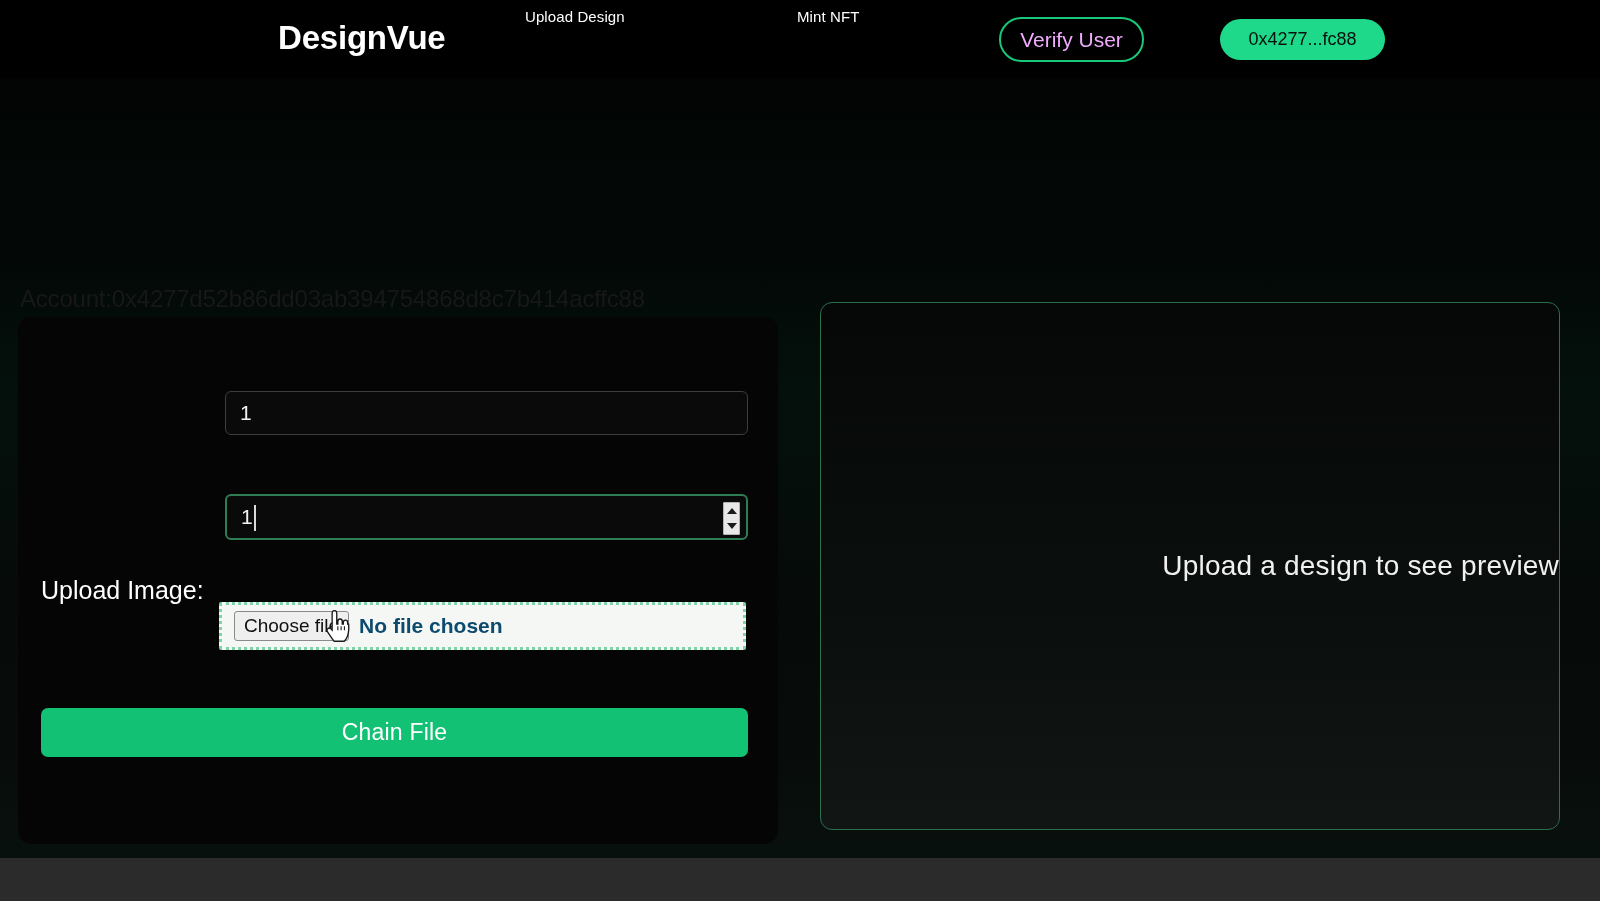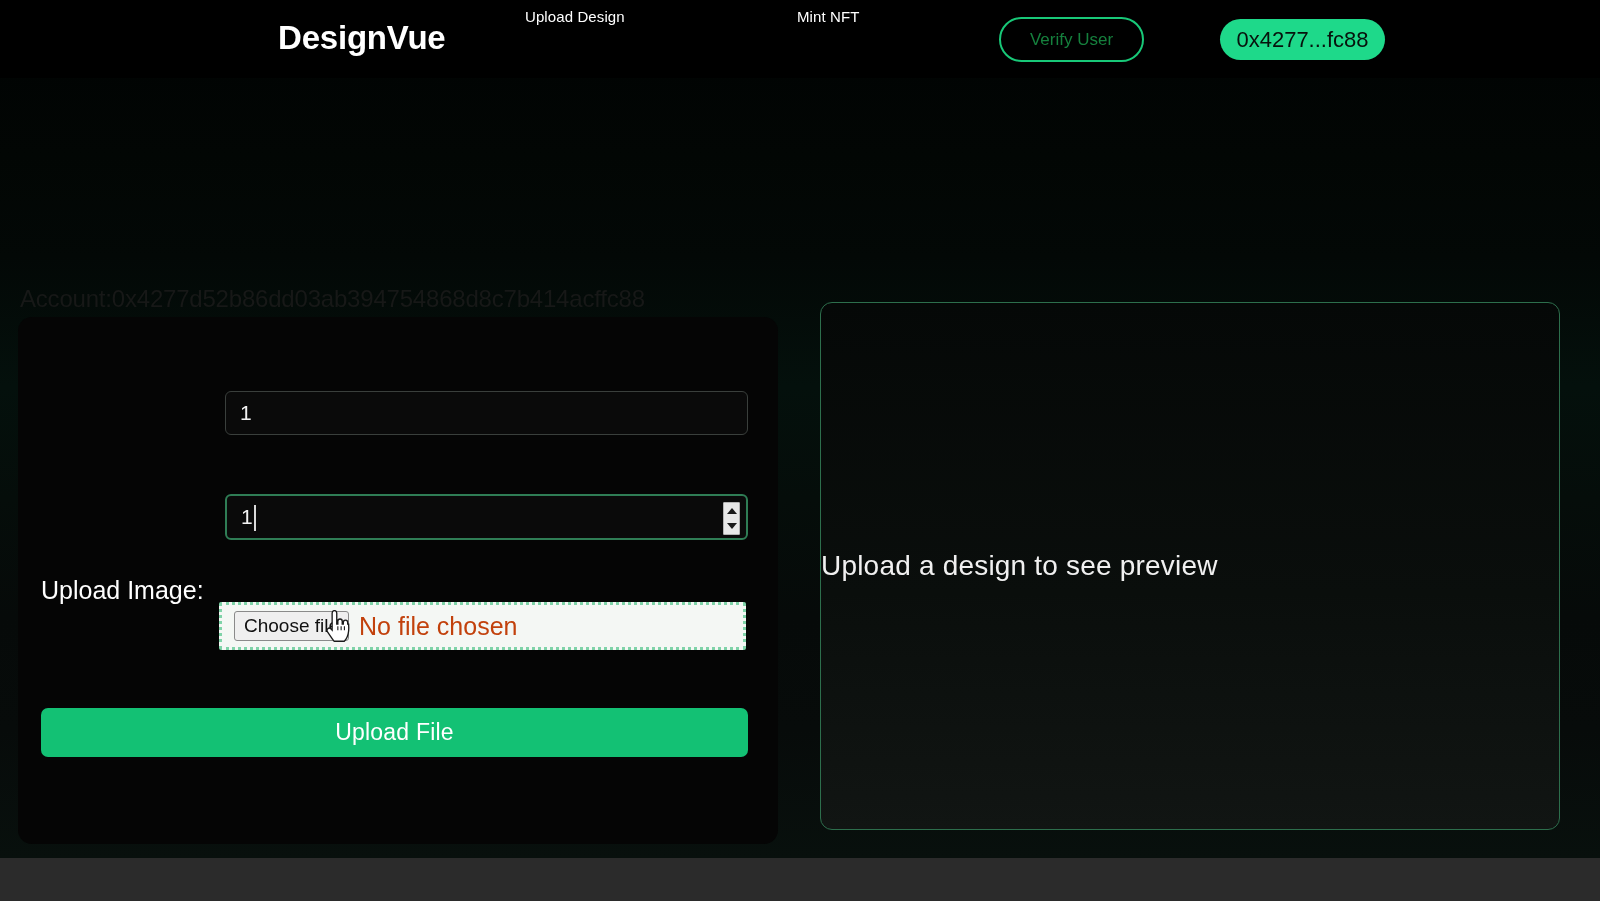--- a/index.html
+++ b/index.html
@@ -67,40 +67,40 @@
 
   .verify-btn {
     position: absolute;
     left: 999px;
     top: 17px;
     width: 145px;
     height: 45px;
     border: 2px solid #18c878;
     border-radius: 24px;
     background: transparent;
-    color: #15803d;
-    font-size: 17px;
+    color: #f0abfc;
+    font-size: 21px;
     font-family: "Liberation Sans", sans-serif;
     display: flex;
     align-items: center;
     justify-content: center;
     cursor: pointer;
     white-space: nowrap;
   }
 
   .wallet-badge {
     position: absolute;
     left: 1220px;
     top: 19px;
     width: 165px;
     height: 41px;
     border-radius: 21px;
     background: #1ed98a;
     color: #07120c;
-    font-size: 22px;
+    font-size: 18px;
     display: flex;
     align-items: center;
     justify-content: center;
     cursor: pointer;
     white-space: nowrap;
     border: none;
     font-family: "Liberation Sans", sans-serif;
   }
 
   
@@ -236,23 +236,24 @@
     padding: 3px 9px;
     font-size: 19px;
     color: #101010;
     font-family: "Liberation Sans", sans-serif;
     cursor: pointer;
     white-space: nowrap;
   }
 
   .no-file-text {
     margin-left: 10px;
-    font-size: 25px;
-    color: #c2410c;
-    white-space: nowrap;
+    font-size: 21px;
+    color: #0c4a6e;
+    white-space: nowrap;
+    font-weight: bold;
   }
 
   
   .hand-cursor {
     position: absolute;
     left: 322px;
     top: 610px;
     width: 30px;
     height: 34px;
     pointer-events: none;
@@ -281,21 +282,21 @@
     position: absolute;
     left: 820px;
     top: 302px;
     width: 740px;
     height: 528px;
     border: 1px solid #2d6e4c;
     border-radius: 12px;
     background: linear-gradient(180deg, #050807 0%, #0a0e0c 55%, #111513 100%);
     display: flex;
     align-items: center;
-    justify-content: flex-start;
+    justify-content: flex-end;
   }
 
   .preview-text {
     font-size: 28px;
     color: #f0f0f0;
     letter-spacing: 0.2px;
     white-space: nowrap;
   }
 
   
@@ -347,21 +348,21 @@
   <div class="file-input-box">
     <div class="choose-file-btn">Choose file</div>
     <div class="no-file-text">No file chosen</div>
   </div>
 
   <svg class="hand-cursor" viewBox="0 0 24 28" xmlns="http://www.w3.org/2000/svg">
     <path d="M8 2.5c0-1.1.8-2 1.9-2s1.9.9 1.9 2v9.1h.9V9.2c0-1 .8-1.8 1.8-1.8s1.8.8 1.8 1.8v2.4h.9v-1.4c0-1 .8-1.8 1.8-1.8s1.8.8 1.8 1.8v1.4h.8v.6c0 .9.1 1.8.1 2.7 0 4.3-1.1 7.3-2.3 9.1-.7 1.1-1.4 1.7-1.4 1.7H9.6s-.6-.8-1.6-2.2c-1-1.4-2.4-3.4-3.8-5.5-.6-.9-.5-2 .2-2.6.7-.6 1.8-.6 2.5.1l1.1 1.1V2.5z" fill="#ffffff" stroke="#1a1a1a" stroke-width="1.1"></path>
     <path d="M12.7 16.6v-3.3M15.4 16.6v-3.3M18.1 16.6v-3.3" stroke="#1a1a1a" stroke-width="0.9" fill="none"></path>
   </svg>
 
-  <button class="upload-btn">Upload File</button>
+  <button class="upload-btn">Chain File</button>
 
   <div class="preview-panel">
     <div class="preview-text">Upload a design to see preview</div>
   </div>
 
 </div>
 
 <div class="page-bottom"></div>
 
 </body></html>

